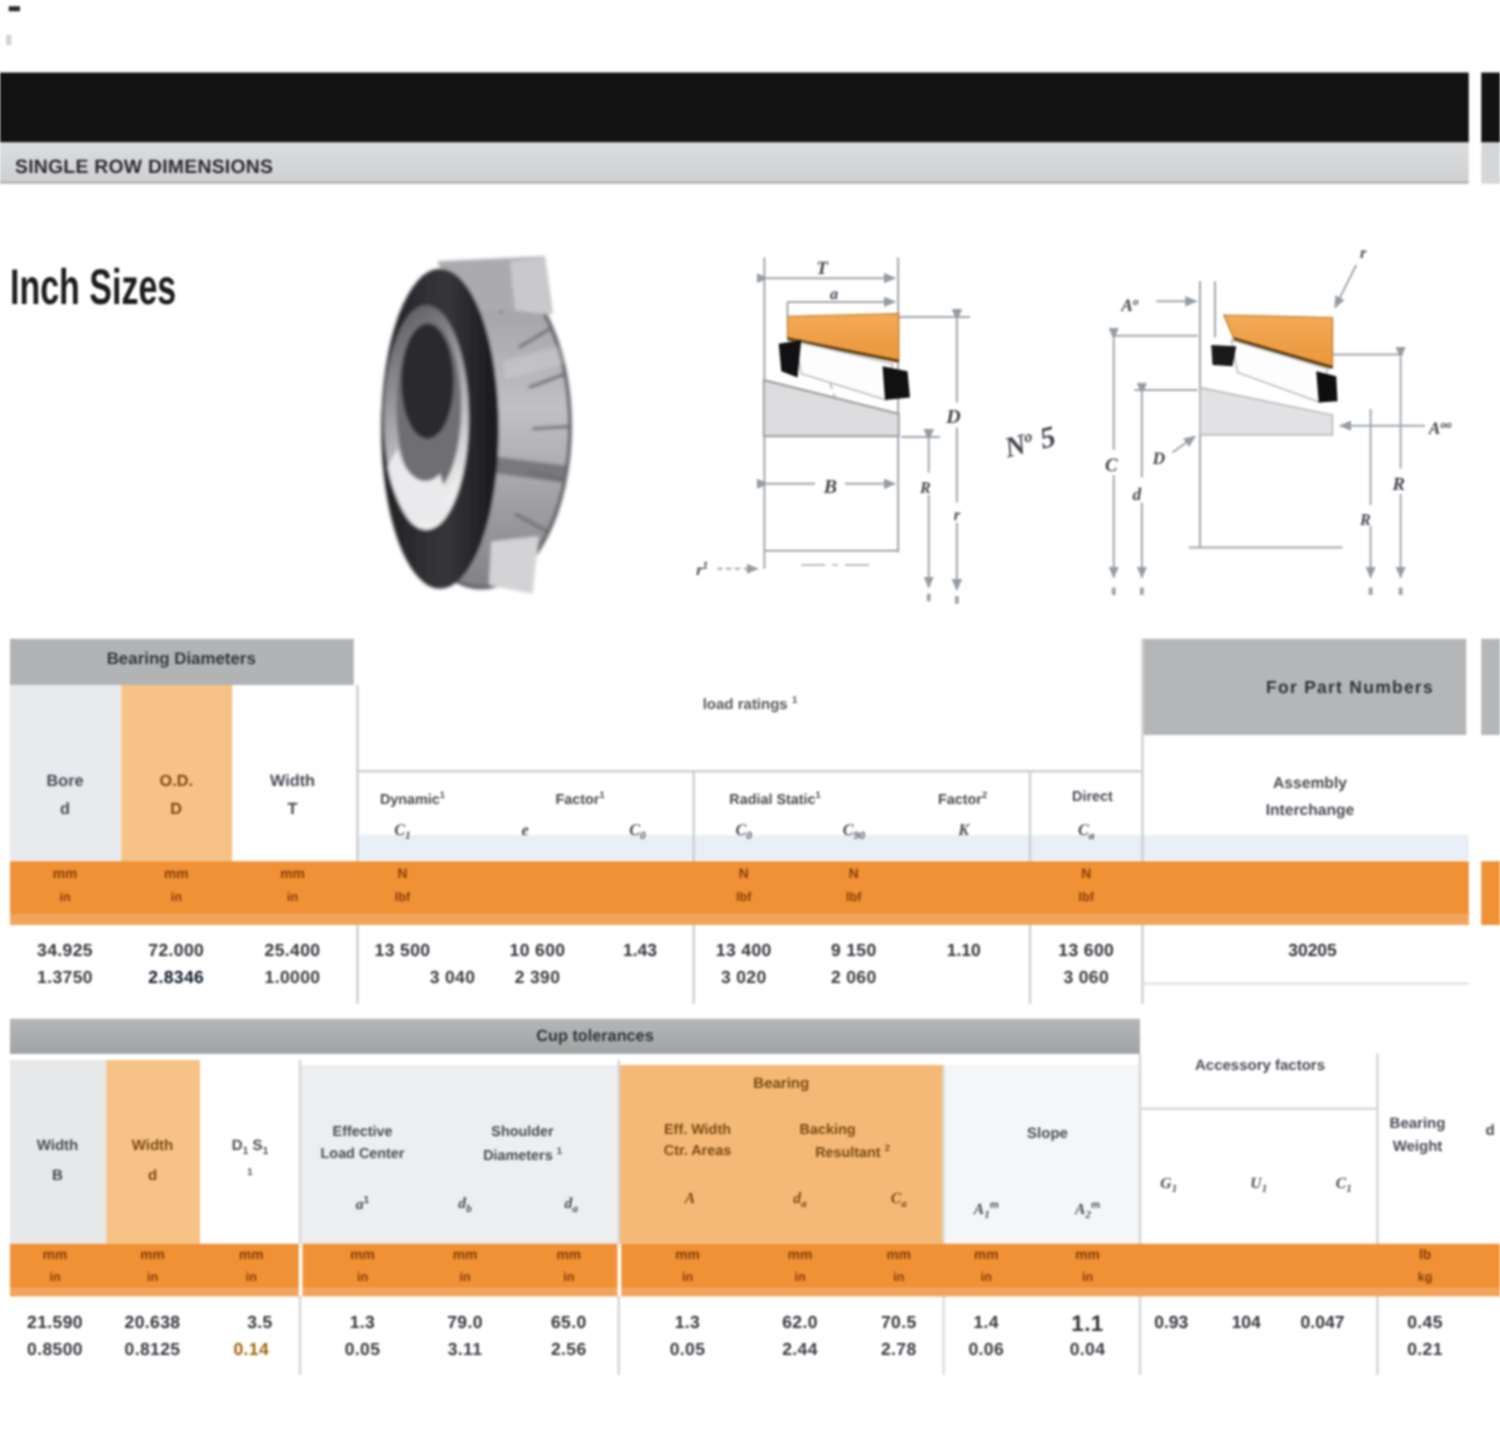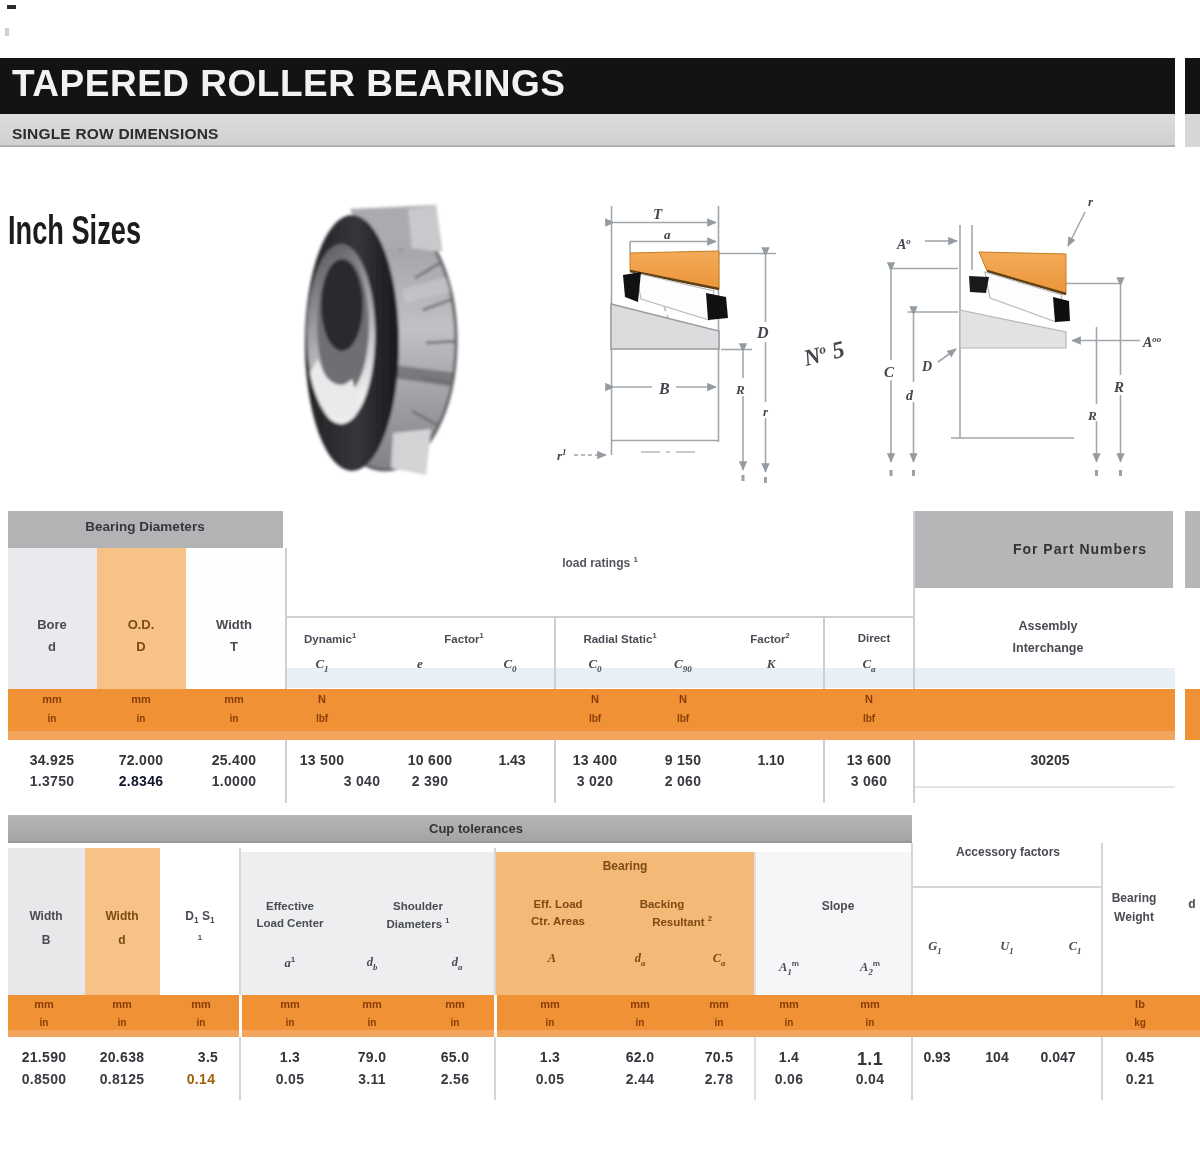--- a/index.html
+++ b/index.html
@@ -4,21 +4,20 @@
 body{width:1200px;height:1165px;background:#fff;font-family:"Liberation Sans",sans-serif;overflow:hidden;}
 #page{position:absolute;left:0;top:0;width:1200px;height:1165px;filter:blur(0.7px);}
 .ser{font-family:"Liberation Serif",serif;font-style:italic;}
 sub{font-size:70%;} sup{font-size:65%;}
 </style></head><body>
 <div id="page">
 <div style="position:absolute;left:7px;top:5px;width:9px;height:4px;background:#2a2a2a;"></div>
 <div style="position:absolute;left:5px;top:28px;width:4px;height:8px;background:#cfcfcf;"></div>
 <div style="position:absolute;left:0px;top:58px;width:1175px;height:56px;background:#131314;"></div>
 <div style="position:absolute;left:1185px;top:58px;width:15px;height:56px;background:#131314;"></div>
-<div style="position:absolute;left:12px;top:65px;white-space:nowrap;font-size:37px;font-weight:bold;color:#f2f2f2;line-height:1;letter-spacing:0.5px;">TAPERED ROLLER BEARINGS</div>
 <div style="position:absolute;left:0px;top:114px;width:1175px;height:33px;background:linear-gradient(#dcddde,#cfd0d2);border-bottom:2px solid #aeafb1;box-sizing:border-box;"></div>
 <div style="position:absolute;left:1185px;top:114px;width:15px;height:33px;background:#d5d6d8;"></div>
 <div style="position:absolute;left:12px;top:126px;white-space:nowrap;font-size:15.5px;font-weight:bold;color:#2c2c2e;line-height:1;letter-spacing:0.2px;">SINGLE ROW DIMENSIONS</div>
 <div style="position:absolute;left:8px;top:210px;white-space:nowrap;font-size:40px;font-weight:bold;color:#1c1c1e;line-height:1;transform:scaleX(0.68);transform-origin:0 0;">Inch Sizes</div>
 <div style="position:absolute;left:8px;top:511px;width:275px;height:37px;background:#b1b3b5;"></div>
 <div style="position:absolute;left:65px;top:520px;width:160px;text-align:center;font-size:13.5px;font-weight:bold;color:#36373b;line-height:1.05;">Bearing Diameters</div>
 <div style="position:absolute;left:8px;top:548px;width:89px;height:141px;background:#e8eaee;"></div>
 <div style="position:absolute;left:97px;top:548px;width:89px;height:141px;background:#f7c286;"></div>
 <div style="position:absolute;left:186px;top:548px;width:97px;height:141px;background:#fefefe;"></div>
 <div style="position:absolute;left:285px;top:668px;width:890px;height:20px;background:#e9eff6;"></div>
@@ -108,21 +107,21 @@
 <div style="position:absolute;left:120px;top:910px;width:160px;text-align:center;font-size:12px;font-weight:bold;color:#4a4b54;line-height:1.05;">D<sub>1</sub> S<sub>1</sub></div>
 <div style="position:absolute;left:120px;top:934px;width:160px;text-align:center;font-size:12px;font-weight:bold;color:#4a4b54;line-height:1.05;"><sup>1</sup></div>
 <div style="position:absolute;left:210px;top:900px;width:160px;text-align:center;font-size:11.5px;font-weight:bold;color:#4a4b54;line-height:1.05;">Effective</div>
 <div style="position:absolute;left:235px;top:917px;width:110px;text-align:center;font-size:11.5px;font-weight:bold;color:#4a4b54;line-height:1.05;">Load Center</div>
 <div style="position:absolute;left:338px;top:900px;width:160px;text-align:center;font-size:11.5px;font-weight:bold;color:#4a4b54;line-height:1.05;">Shoulder</div>
 <div style="position:absolute;left:363px;top:917px;width:110px;text-align:center;font-size:11.5px;font-weight:bold;color:#4a4b54;line-height:1.05;">Diameters <sup>1</sup></div>
 <div style="position:absolute;left:210px;top:956px;width:160px;text-align:center;font-size:12.5px;font-weight:bold;color:#4a4b54;line-height:1.05;"><span class="ser">a</span><sup>1</sup></div>
 <div style="position:absolute;left:292px;top:956px;width:160px;text-align:center;font-size:12.5px;font-weight:bold;color:#4a4b54;line-height:1.05;"><span class="ser">d<sub>b</sub></span></div>
 <div style="position:absolute;left:377px;top:956px;width:160px;text-align:center;font-size:12.5px;font-weight:bold;color:#4a4b54;line-height:1.05;"><span class="ser">d<sub>a</sub></span></div>
 <div style="position:absolute;left:545px;top:860px;width:160px;text-align:center;font-size:12px;font-weight:bold;color:#7c4a12;line-height:1.05;">Bearing</div>
-<div style="position:absolute;left:478px;top:898px;width:160px;text-align:center;font-size:11.5px;font-weight:bold;color:#7c4a12;line-height:1.05;">Eff. Load</div>
+<div style="position:absolute;left:478px;top:898px;width:160px;text-align:center;font-size:11.5px;font-weight:bold;color:#7c4a12;line-height:1.05;">Eff. Width</div>
 <div style="position:absolute;left:478px;top:915px;width:160px;text-align:center;font-size:11.5px;font-weight:bold;color:#7c4a12;line-height:1.05;">Ctr. Areas</div>
 <div style="position:absolute;left:582px;top:898px;width:160px;text-align:center;font-size:11.5px;font-weight:bold;color:#7c4a12;line-height:1.05;">Backing</div>
 <div style="position:absolute;left:627px;top:915px;width:110px;text-align:center;font-size:11.5px;font-weight:bold;color:#7c4a12;line-height:1.05;">Resultant <sup>2</sup></div>
 <div style="position:absolute;left:472px;top:952px;width:160px;text-align:center;font-size:12.5px;font-weight:bold;color:#7c4a12;line-height:1.05;"><span class="ser">A</span></div>
 <div style="position:absolute;left:560px;top:952px;width:160px;text-align:center;font-size:12.5px;font-weight:bold;color:#7c4a12;line-height:1.05;"><span class="ser">d<sub>a</sub></span></div>
 <div style="position:absolute;left:639px;top:952px;width:160px;text-align:center;font-size:12.5px;font-weight:bold;color:#7c4a12;line-height:1.05;"><span class="ser">C<sub>a</sub></span></div>
 <div style="position:absolute;left:758px;top:900px;width:160px;text-align:center;font-size:12px;font-weight:bold;color:#4a4b54;line-height:1.05;">Slope</div>
 <div style="position:absolute;left:709px;top:960px;width:160px;text-align:center;font-size:12.5px;font-weight:bold;color:#4a4b54;line-height:1.05;"><span class="ser">A<sub>1</sub></span><sup>m</sup></div>
 <div style="position:absolute;left:790px;top:960px;width:160px;text-align:center;font-size:12.5px;font-weight:bold;color:#4a4b54;line-height:1.05;"><span class="ser">A<sub>2</sub></span><sup>m</sup></div>
 <div style="position:absolute;left:918px;top:846px;width:180px;text-align:center;font-size:12px;font-weight:bold;color:#4a4b54;line-height:1.05;">Accessory factors</div>

